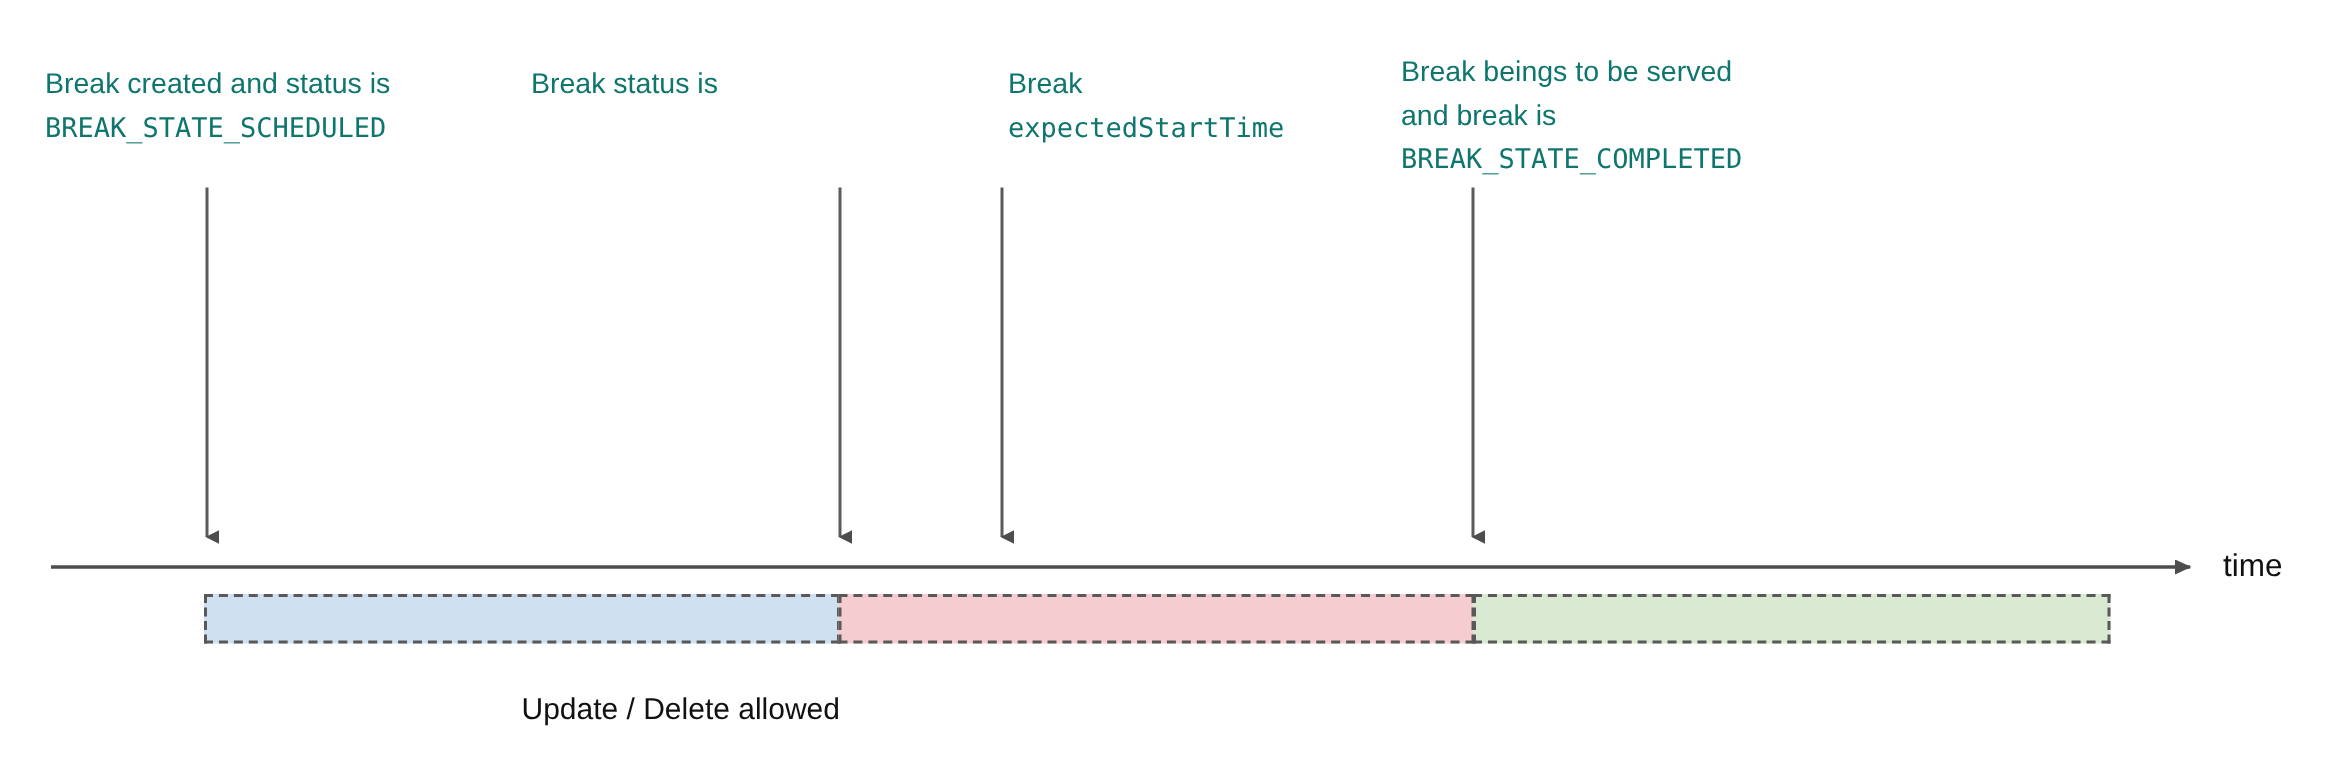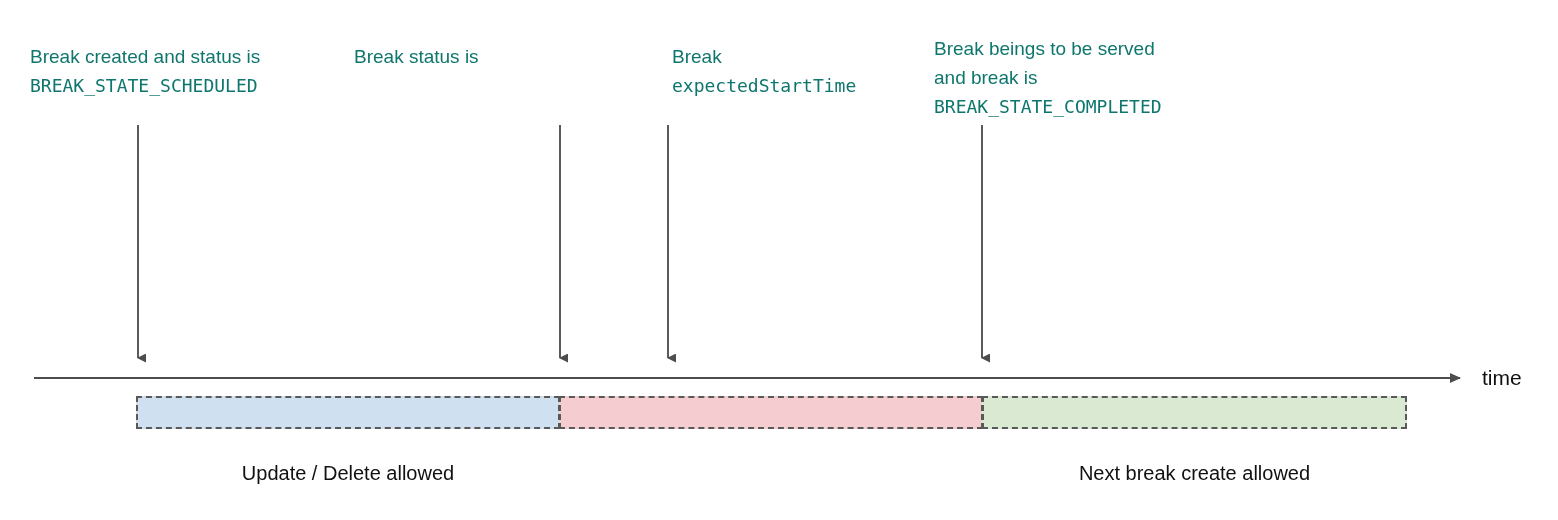--- a/index.html
+++ b/index.html
@@ -126,16 +126,15 @@
     <line x1="668" y1="125" x2="668" y2="358" stroke="#5a5a5a" stroke-width="2" marker-end="url(#arrowhead-down)"></line>
     <line x1="982" y1="125" x2="982" y2="358" stroke="#5a5a5a" stroke-width="2" marker-end="url(#arrowhead-down)"></line>
   </svg>
 
   <div class="axis-caption">time</div>
 
   <div class="phase-bar blue" style="left:136px; width:424px;"></div>
   <div class="phase-bar pink" style="left:559px; width:424px;"></div>
   <div class="phase-bar green" style="left:982px; width:425px;"></div>
 
-  <div class="phase-caption" style="left:136px; width:424px;">Update / Delete allowed</div>
-  <div class="phase-caption" style="left:982px; width:425px;">Next break create allowed</div>
+  <div class="phase-caption" style="left:136px; width:424px;text-align:right;">Update / Delete allowed</div>
 
 </div>
 
 </body></html>

